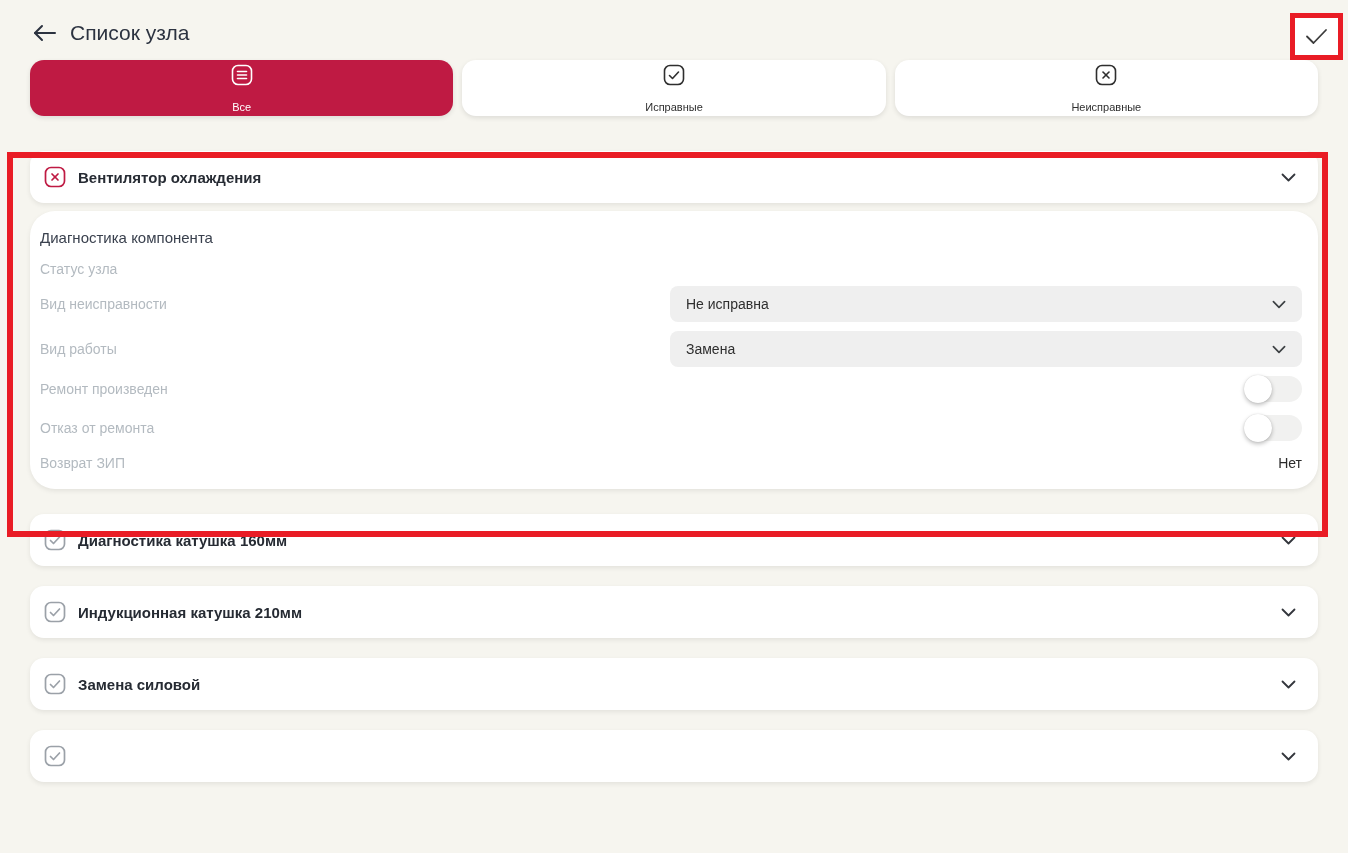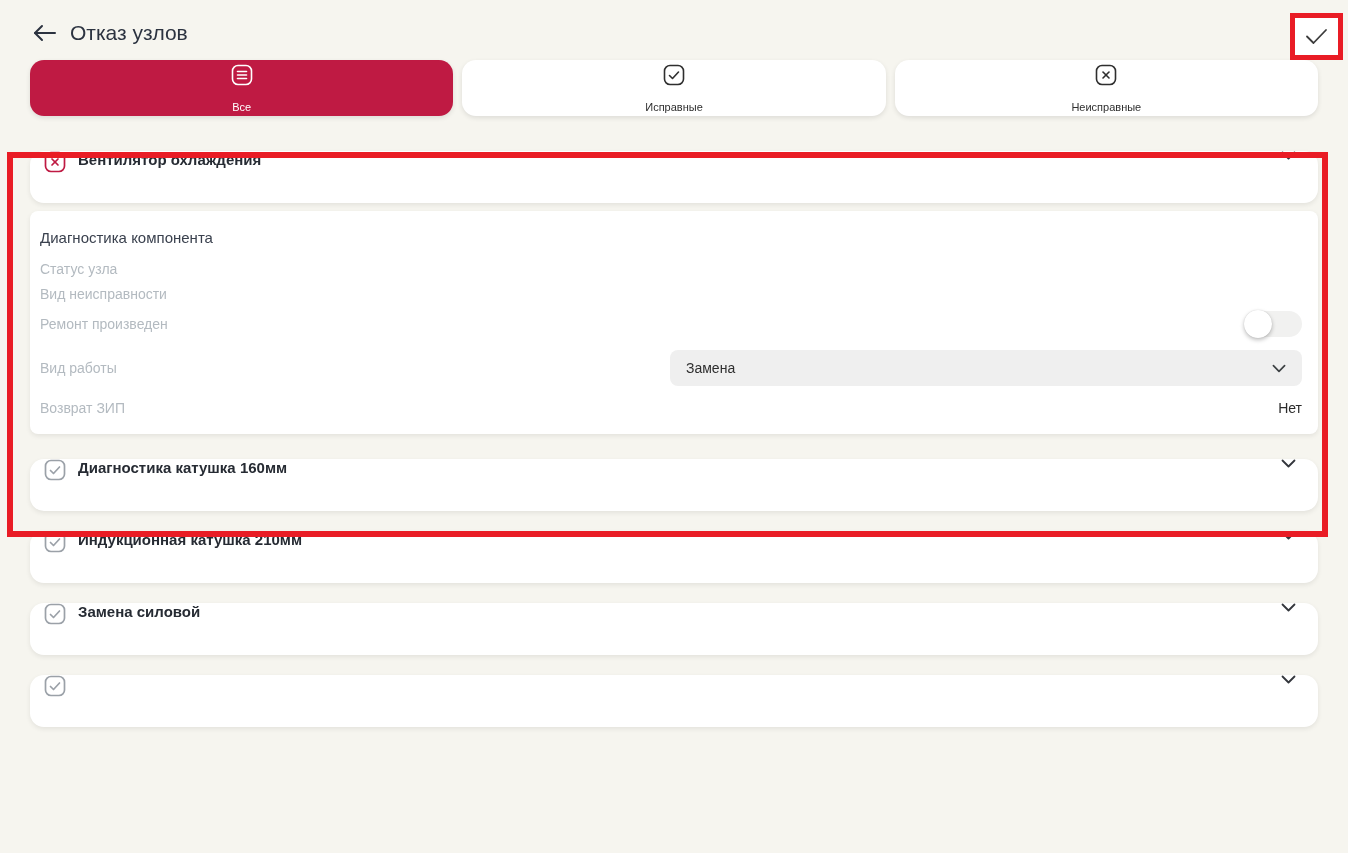--- a/index.html
+++ b/index.html
@@ -92,42 +92,42 @@
   }
 
   
   .node-card {
     margin: 20px 30px 0;
     height: 52px;
     background: #ffffff;
     border-radius: 14px;
     box-shadow: 0 2px 5px rgba(0,0,0,0.08);
     display: flex;
-    align-items: flex-start;
+    align-items: center;
     padding: 0 22px 0 14px;
     box-sizing: border-box;
     cursor: pointer;
   }
   .node-card.expanded-header { margin-top: 35px; }
   .node-card.first-collapsed { margin-top: 25px; }
   .node-icon { display: flex; align-items: center; margin-right: 12px; }
   .node-icon.faulty { color: #bf1a43; }
   .node-icon.ok { color: #9ba1a8; }
   .node-title {
     font-size: 15px;
     font-weight: 700;
     color: #262b33;
   }
   .card-chevron { margin-left: auto; color: #33363c; display: flex; align-items: center; }
 
   
   .detail-card {
     margin: 8px 30px 0;
     background: #ffffff;
-    border-radius: 8px;
+    border-radius: 25px;
     box-shadow: 0 2px 5px rgba(0,0,0,0.08);
     padding: 14px 16px 18px 10px;
     box-sizing: border-box;
   }
   .section-title {
     font-size: 15px;
     color: #3a414e;
     margin: 4px 0 15px;
   }
   .row {
@@ -182,21 +182,21 @@
 
 <div class="page">
 
   <div class="header">
     <button class="back-btn">
       <svg width="25" height="18" viewBox="0 0 25 18" fill="none" stroke="currentColor" stroke-width="2" stroke-linecap="round" stroke-linejoin="round">
           <line x1="23" y1="9" x2="3" y2="9"></line>
           <polyline points="10,2 3,9 10,16"></polyline>
         </svg>
     </button>
-    <div class="page-title">Отказ узлов</div>
+    <div class="page-title">Список узла</div>
   </div>
 
   <div class="confirm-annotation">
     <button class="confirm-btn">
       <svg width="23" height="17" viewBox="0 0 23 17" fill="none" stroke="currentColor" stroke-width="1.8" stroke-linecap="round" stroke-linejoin="round">
           <polyline points="2,8.5 8.5,15 21,2"></polyline>
         </svg>
     </button>
   </div>
 
@@ -246,38 +246,52 @@
   </div>
 
   <div class="detail-card">
     <div class="section-title">Диагностика компонента</div>
     <div id="fieldRows">
         <div class="row select-row">
     <span class="row-label">Статус узла</span>
   </div>
         <div class="row select-row">
     <span class="row-label">Вид неисправности</span>
-  </div>
-        <div class="row toggle-row">
-    <span class="row-label">Ремонт произведен</span>
-    <div class="toggle">
-            <div class="knob"></div>
-          </div>
+    <div class="select">
+      <span class="select-value">Не исправна</span>
+      <span class="select-chevron">
+        <svg width="14" height="9" viewBox="0 0 15 9" fill="none" stroke="currentColor" stroke-width="1.8" stroke-linecap="round" stroke-linejoin="round">
+                <polyline points="1.5,1.5 7.5,7.5 13.5,1.5"></polyline>
+              </svg>
+      </span>
+    </div>
   </div>
         <div class="row select-row">
     <span class="row-label">Вид работы</span>
     <div class="select">
       <span class="select-value">Замена</span>
       <span class="select-chevron">
         <svg width="14" height="9" viewBox="0 0 15 9" fill="none" stroke="currentColor" stroke-width="1.8" stroke-linecap="round" stroke-linejoin="round">
                 <polyline points="1.5,1.5 7.5,7.5 13.5,1.5"></polyline>
               </svg>
       </span>
     </div>
   </div>
+        <div class="row toggle-row">
+    <span class="row-label">Ремонт произведен</span>
+    <div class="toggle">
+            <div class="knob"></div>
+          </div>
+  </div>
+        <div class="row toggle-row">
+    <span class="row-label">Отказ от ремонта</span>
+    <div class="toggle">
+            <div class="knob"></div>
+          </div>
+  </div>
         <div class="row text-row">
     <span class="row-label">Возврат ЗИП</span>
     <span class="row-value">Нет</span>
   </div>
       </div>
   </div>
 
   <div id="nodeList">
       <div class="node-card first-collapsed">
     <span class="node-icon ok">

